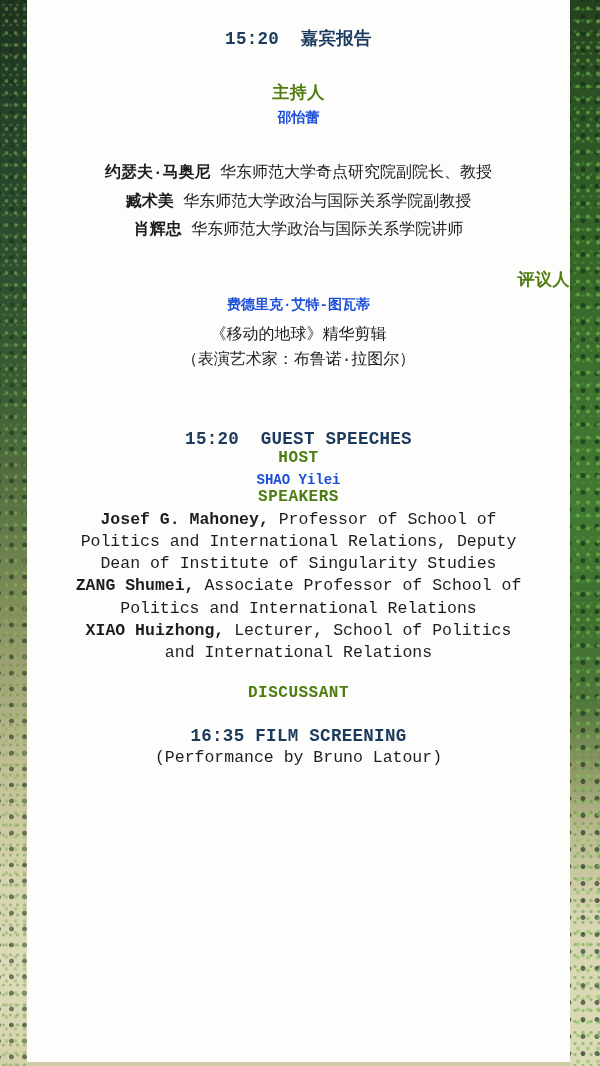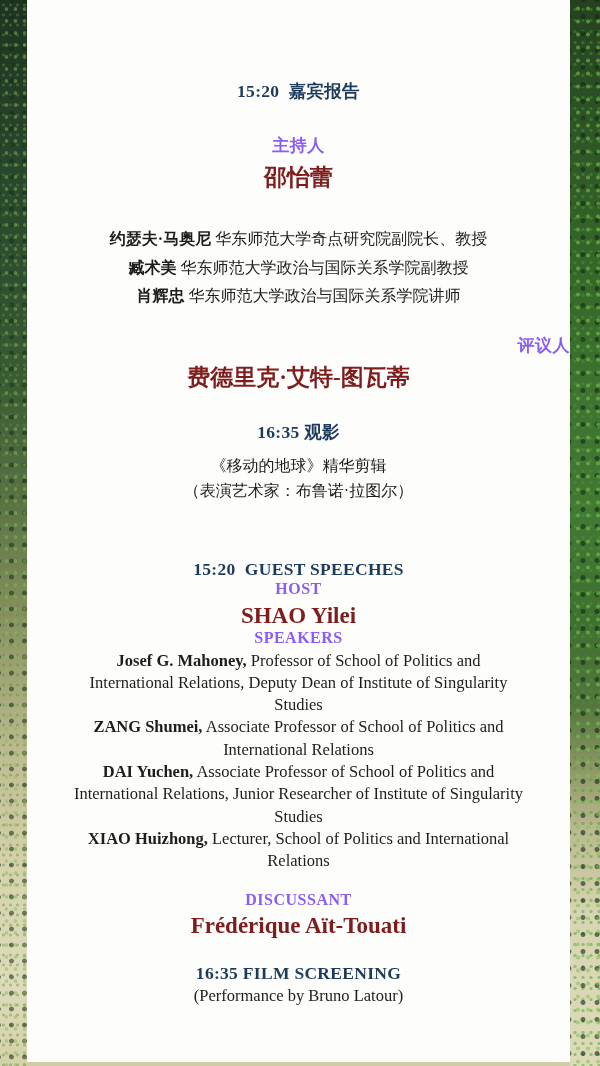--- a/index.html
+++ b/index.html
@@ -43,33 +43,34 @@
         #bcba90 78%, #d8d5b2 86%, #dddab8 100%);
     background-size: 10px 13px, 14px 17px, 8px 11px, 100% 100%;
     background-position: 3px 2px, 6px 8px, 1px 4px, 0 0;
   }
 
   
   .panel {
     position: absolute; left: 27px; right: 30px; top: 0; bottom: 4px;
     background: #fdfdfc;
     text-align: center;
-    padding-top: 79px;
+    padding-top: 26px;
     color: #1d1d1b;
+    font-family: Liberation Mono, monospace;
   }
 
   .session-title {
     font-size: 17.5px; font-weight: bold; color: #1b3a5c;
     white-space: pre-wrap; letter-spacing: 0.3px;
   }
   .role-label {
-    font-size: 17px; font-weight: bold; color: #8b5cf6;
+    font-size: 17px; font-weight: bold; color: #4d7c0f;
     letter-spacing: 0.5px;
   }
-  .person-name { font-size: 23px; font-weight: bold; color: #7f1d1d; }
+  .person-name { font-size: 14px; font-weight: bold; color: #1d4ed8; }
 
   
   .zh-host-label   { margin-top: 31px; }
   .zh-host-name    { margin-top: 5px; }
   .zh-speakers     { margin-top: 32px; font-size: 16px; line-height: 28.5px; }
   .zh-speaker b    { font-weight: bold; }
   .zh-disc-label   { margin-top: 23px; text-align: right; }
   .zh-disc-name    { margin-top: 5px; }
   .zh-session2     { margin-top: 27px; }
   .zh-film-1       { margin-top: 9px; font-size: 16px; line-height: 25px; }
@@ -107,39 +108,36 @@
 
     <div class="zh-speakers">
       <div class="zh-speaker"><b>约瑟夫·马奥尼</b><span> 华东师范大学奇点研究院副院长、教授</span></div>
       <div class="zh-speaker"><b>臧术美</b><span> 华东师范大学政治与国际关系学院副教授</span></div>
       <div class="zh-speaker"><b>肖辉忠</b><span> 华东师范大学政治与国际关系学院讲师</span></div>
     </div>
 
     <div class="role-label zh-disc-label">评议人</div>
     <div class="person-name zh-disc-name">费德里克·艾特-图瓦蒂</div>
 
-    <div class="session-title zh-session2">16:35 观影</div>
     <div class="zh-film-1">《移动的地球》精华剪辑</div>
     <div class="zh-film-2">（表演艺术家：布鲁诺·拉图尔）</div>
   </div>
 
   <div>
     <div class="session-title en-session1">15:20  GUEST SPEECHES</div>
 
     <div class="role-label en-host-label">HOST</div>
     <div class="person-name en-host-name">SHAO Yilei</div>
 
     <div class="role-label en-speakers-label">SPEAKERS</div>
     <div class="en-speakers">
       <div class="en-speaker"><b>Josef G. Mahoney,</b><span> Professor of School of Politics and International Relations, Deputy Dean of Institute of Singularity Studies</span></div>
       <div class="en-speaker"><b>ZANG Shumei,</b><span> Associate Professor of School of Politics and International Relations</span></div>
-      <div class="en-speaker"><b>DAI Yuchen,</b><span> Associate Professor of School of Politics and International Relations, Junior Researcher of Institute of Singularity Studies</span></div>
       <div class="en-speaker"><b>XIAO Huizhong,</b><span> Lecturer, School of Politics and International Relations</span></div>
     </div>
 
     <div class="role-label en-disc-label">DISCUSSANT</div>
-    <div class="person-name en-disc-name">Frédérique Aït-Touati</div>
 
     <div class="session-title en-session2">16:35 FILM SCREENING</div>
     <div class="en-film-2">(Performance by Bruno Latour)</div>
   </div>
 
 </div>
 
 </body></html>

